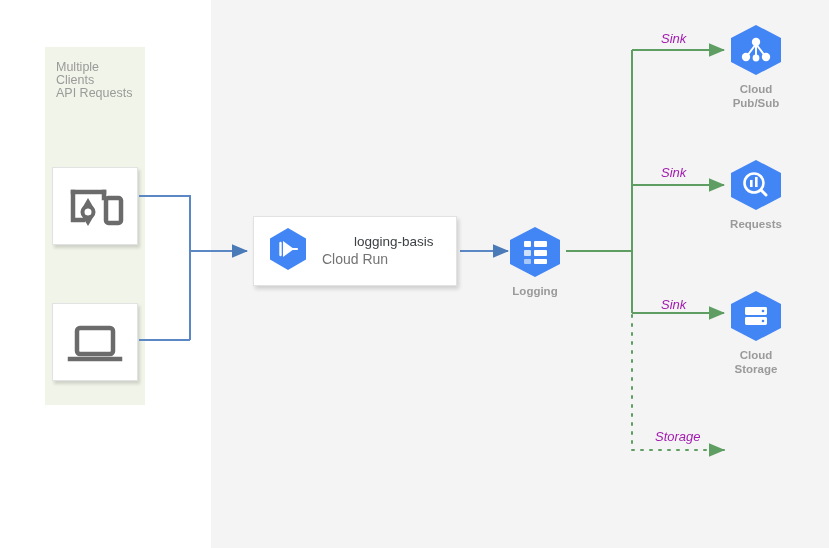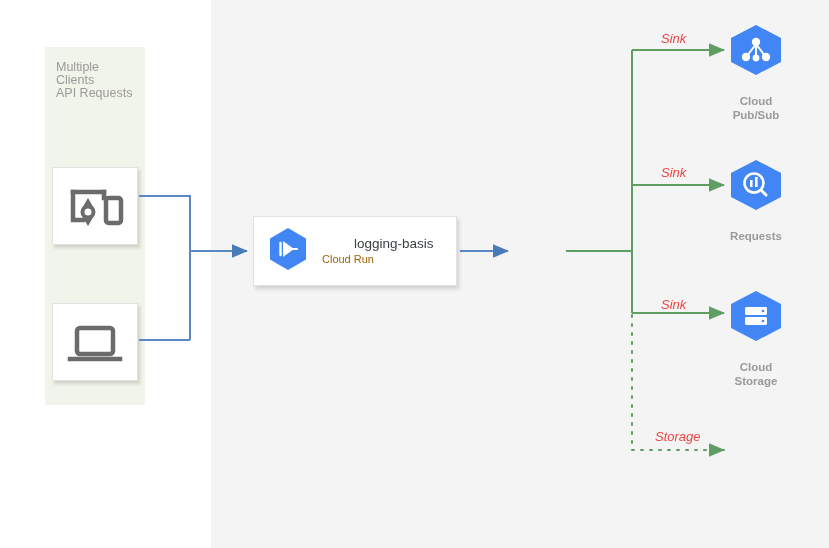--- a/index.html
+++ b/index.html
@@ -83,47 +83,47 @@
     margin-right: 14px;
     flex: 0 0 auto;
   }
   .run-card .texts { line-height: 1.25; }
   .run-title {
     font-size: 13.5px;
     color: #3c4043;
     padding-left: 32px;
   }
   .run-sub {
-    font-size: 11px;
-    color: #a16207;
+    font-size: 14px;
+    color: #737373;
   }
   
   .node {
     position: absolute;
     text-align: center;
   }
   .node .cap {
-    margin-top: 14px;
+    margin-top: 2px;
     font-size: 11.5px;
     font-weight: bold;
     line-height: 14px;
     color: #9a9a9a;
     white-space: pre-line;
   }
   #node-logging { left: 502px; top: 226px; width: 66px; }
   #node-pubsub  { left: 723px; top: 24px;  width: 66px; }
   #node-bigquery{ left: 723px; top: 159px; width: 66px; }
   #node-storage { left: 723px; top: 290px; width: 66px; }
   #node-monitoring { left: 723px; top: 424px; width: 66px; }
   
   .edge-label {
     position: absolute;
     font-size: 13px;
     font-style: italic;
-    color: #ef4444;
+    color: #a21caf;
   }
   #lbl-sink-1 { left: 661px; top: 31px; }
   #lbl-sink-2 { left: 661px; top: 165px; }
   #lbl-sink-3 { left: 661px; top: 297px; }
   #lbl-metric { left: 655px; top: 429px; }
 </style>
 </head>
 <body>
 
 <div id="stage">
@@ -197,20 +197,34 @@
         <path d="M12.5 16 L12.5 28" stroke="#ffffff" stroke-width="2.4" stroke-linecap="round"></path>
         <path d="M24 22 L29 22" stroke="#ffffff" stroke-width="2.2" stroke-linecap="round"></path>
       </svg>
     </span>
     <div class="texts">
       <div class="run-title">logging-basis</div>
       <div class="run-sub">Cloud Run</div>
     </div>
   </div>
 
+  <div class="node" id="node-logging">
+    <span>
+      <svg width="56" height="52" viewBox="0 0 56 52">
+        <polygon points="28,1 53,14 53,38 28,51 3,38 3,14" fill="#4285f4"></polygon>
+        <rect x="17" y="15" width="7" height="6" rx="1" fill="#ffffff"></rect>
+        <rect x="17" y="24" width="7" height="6" rx="1" fill="#ffffff" opacity="0.75"></rect>
+        <rect x="17" y="33" width="7" height="5" rx="1" fill="#ffffff" opacity="0.55"></rect>
+        <rect x="27" y="15" width="13" height="6" rx="1" fill="#ffffff"></rect>
+        <rect x="27" y="24" width="13" height="6" rx="1" fill="#ffffff"></rect>
+        <rect x="27" y="33" width="13" height="5" rx="1" fill="#ffffff"></rect>
+      </svg>
+    </span>
+    <div class="cap">Logging</div>
+  </div>
 
   <div class="node" id="node-pubsub">
     <span>
       <svg width="56" height="52" viewBox="0 0 56 52">
         <polygon points="28,1 53,14 53,38 28,51 3,38 3,14" fill="#4285f4"></polygon>
         <g stroke="#ffffff" stroke-width="2">
           <path d="M28 20 L19 32"></path>
             <path d="M28 20 L37 32"></path>
             <path d="M28 20 L28 33"></path>
         </g>

